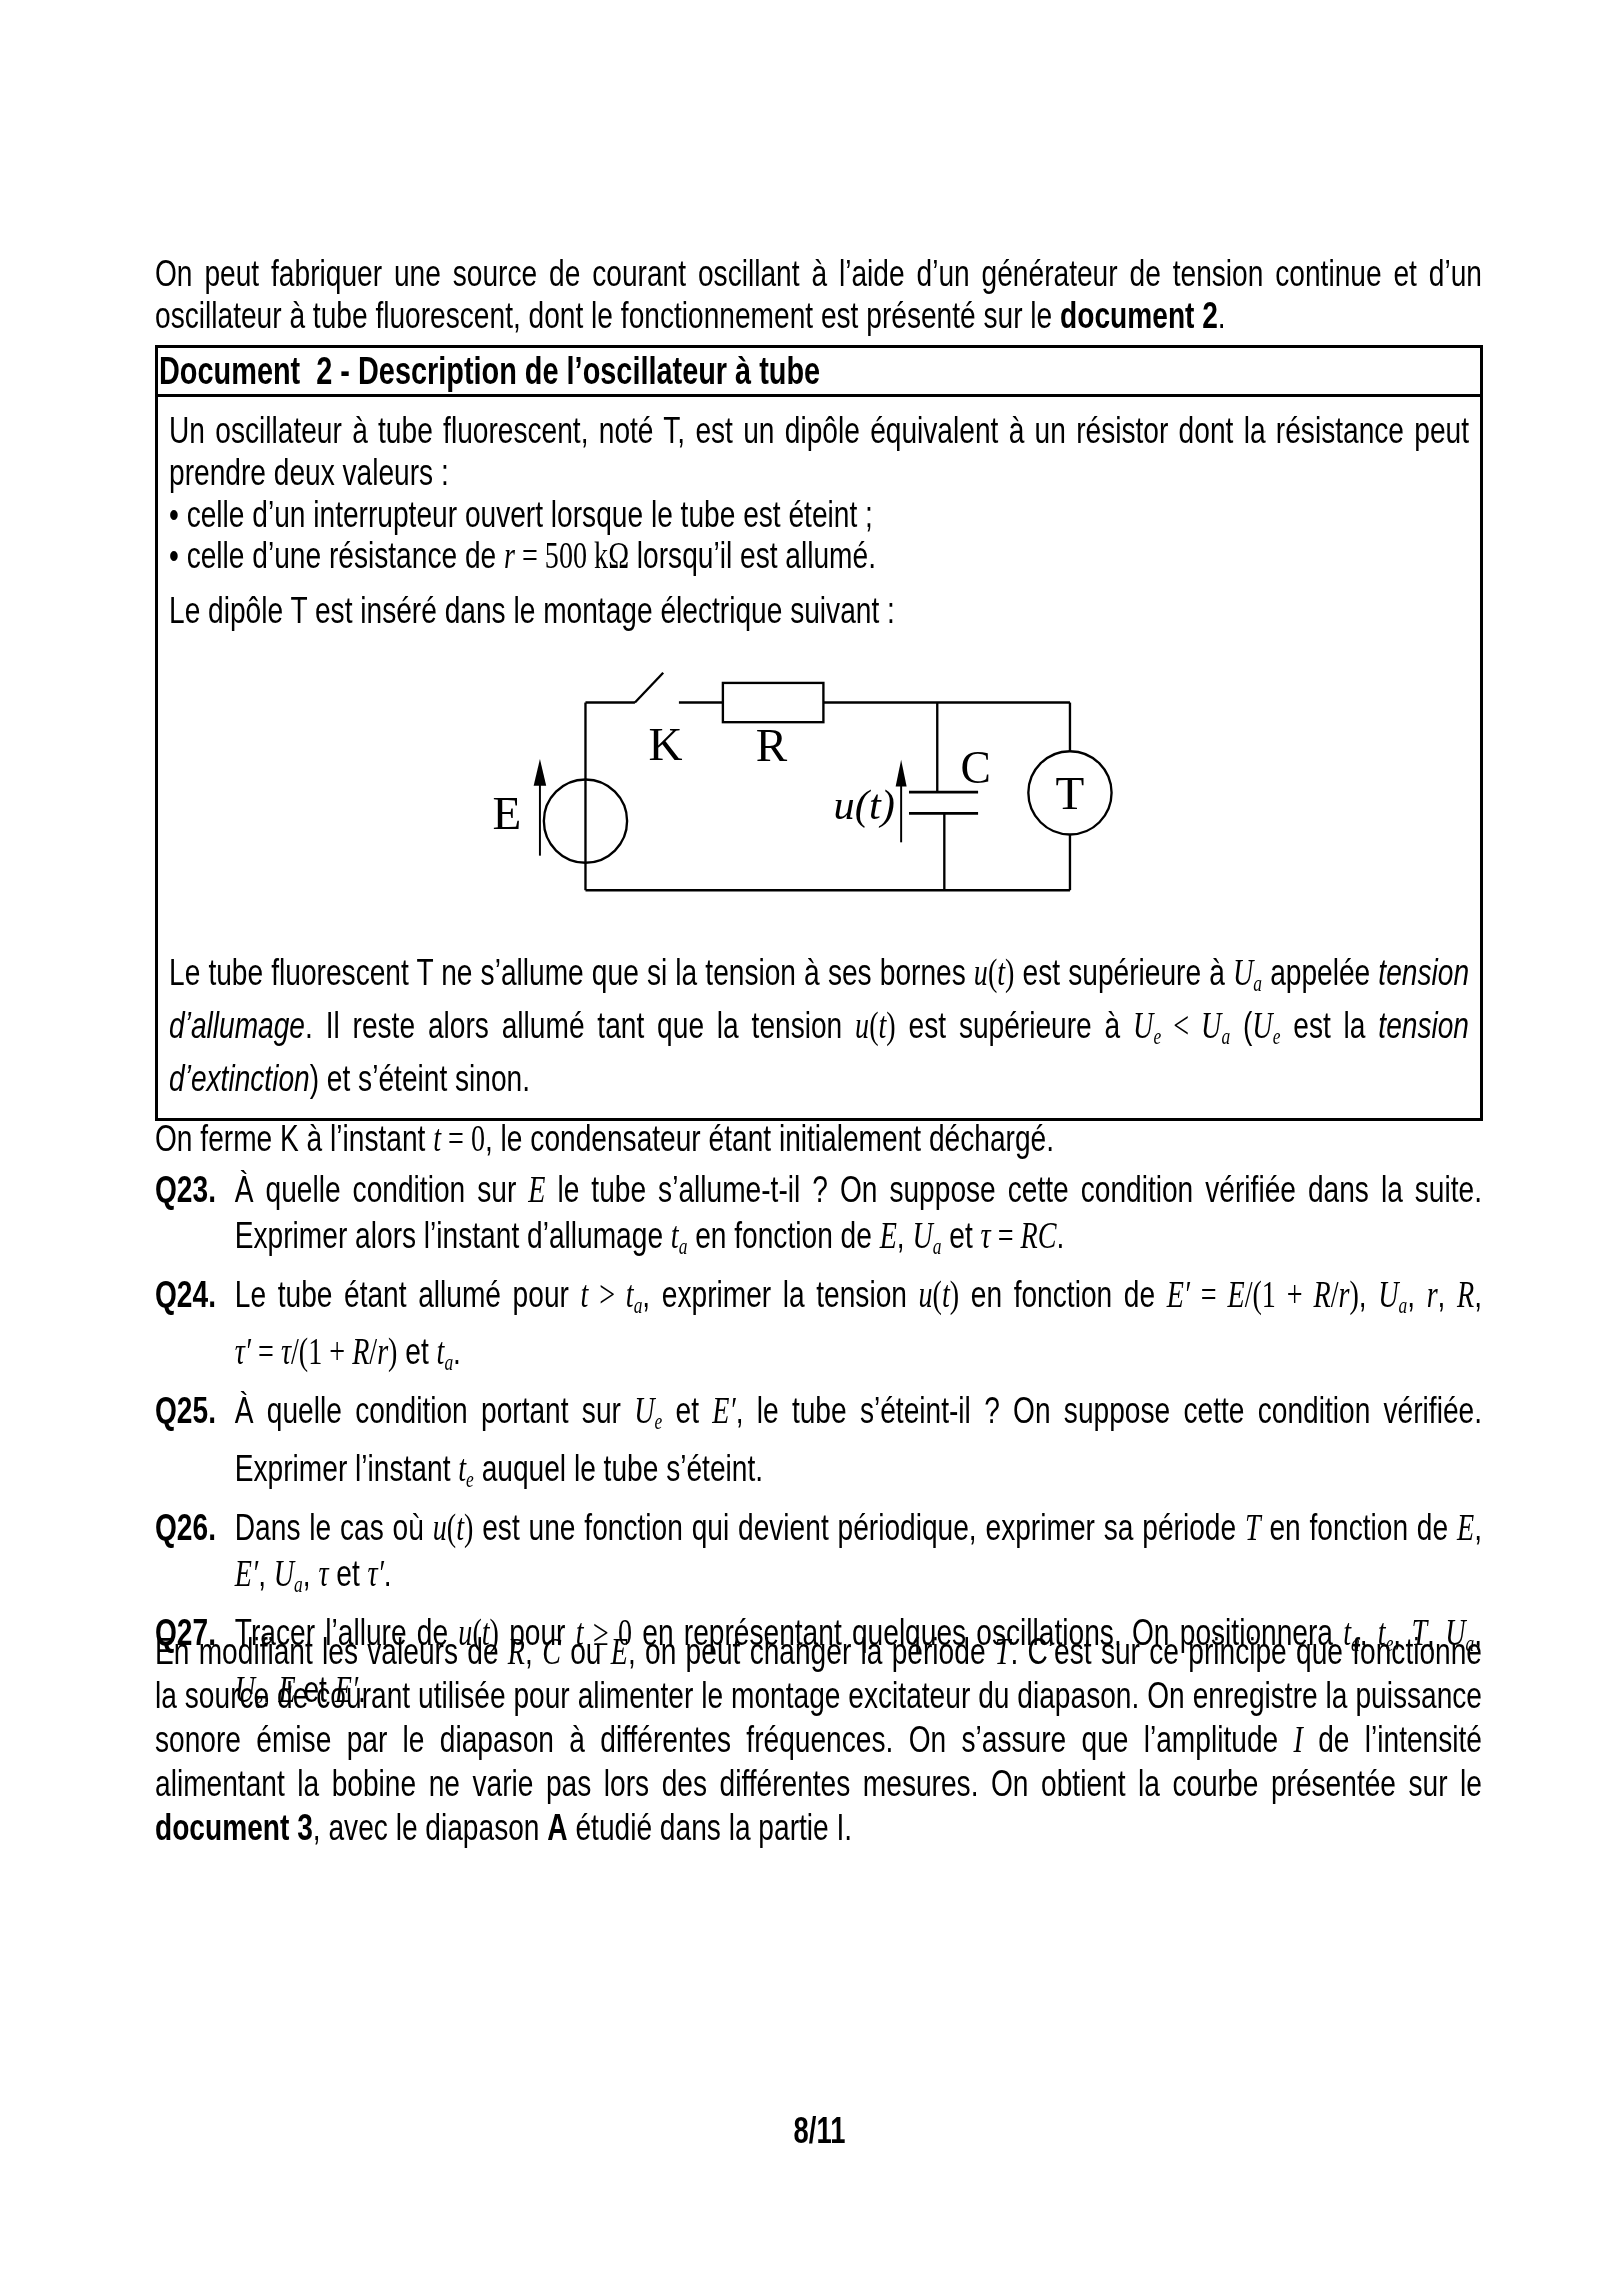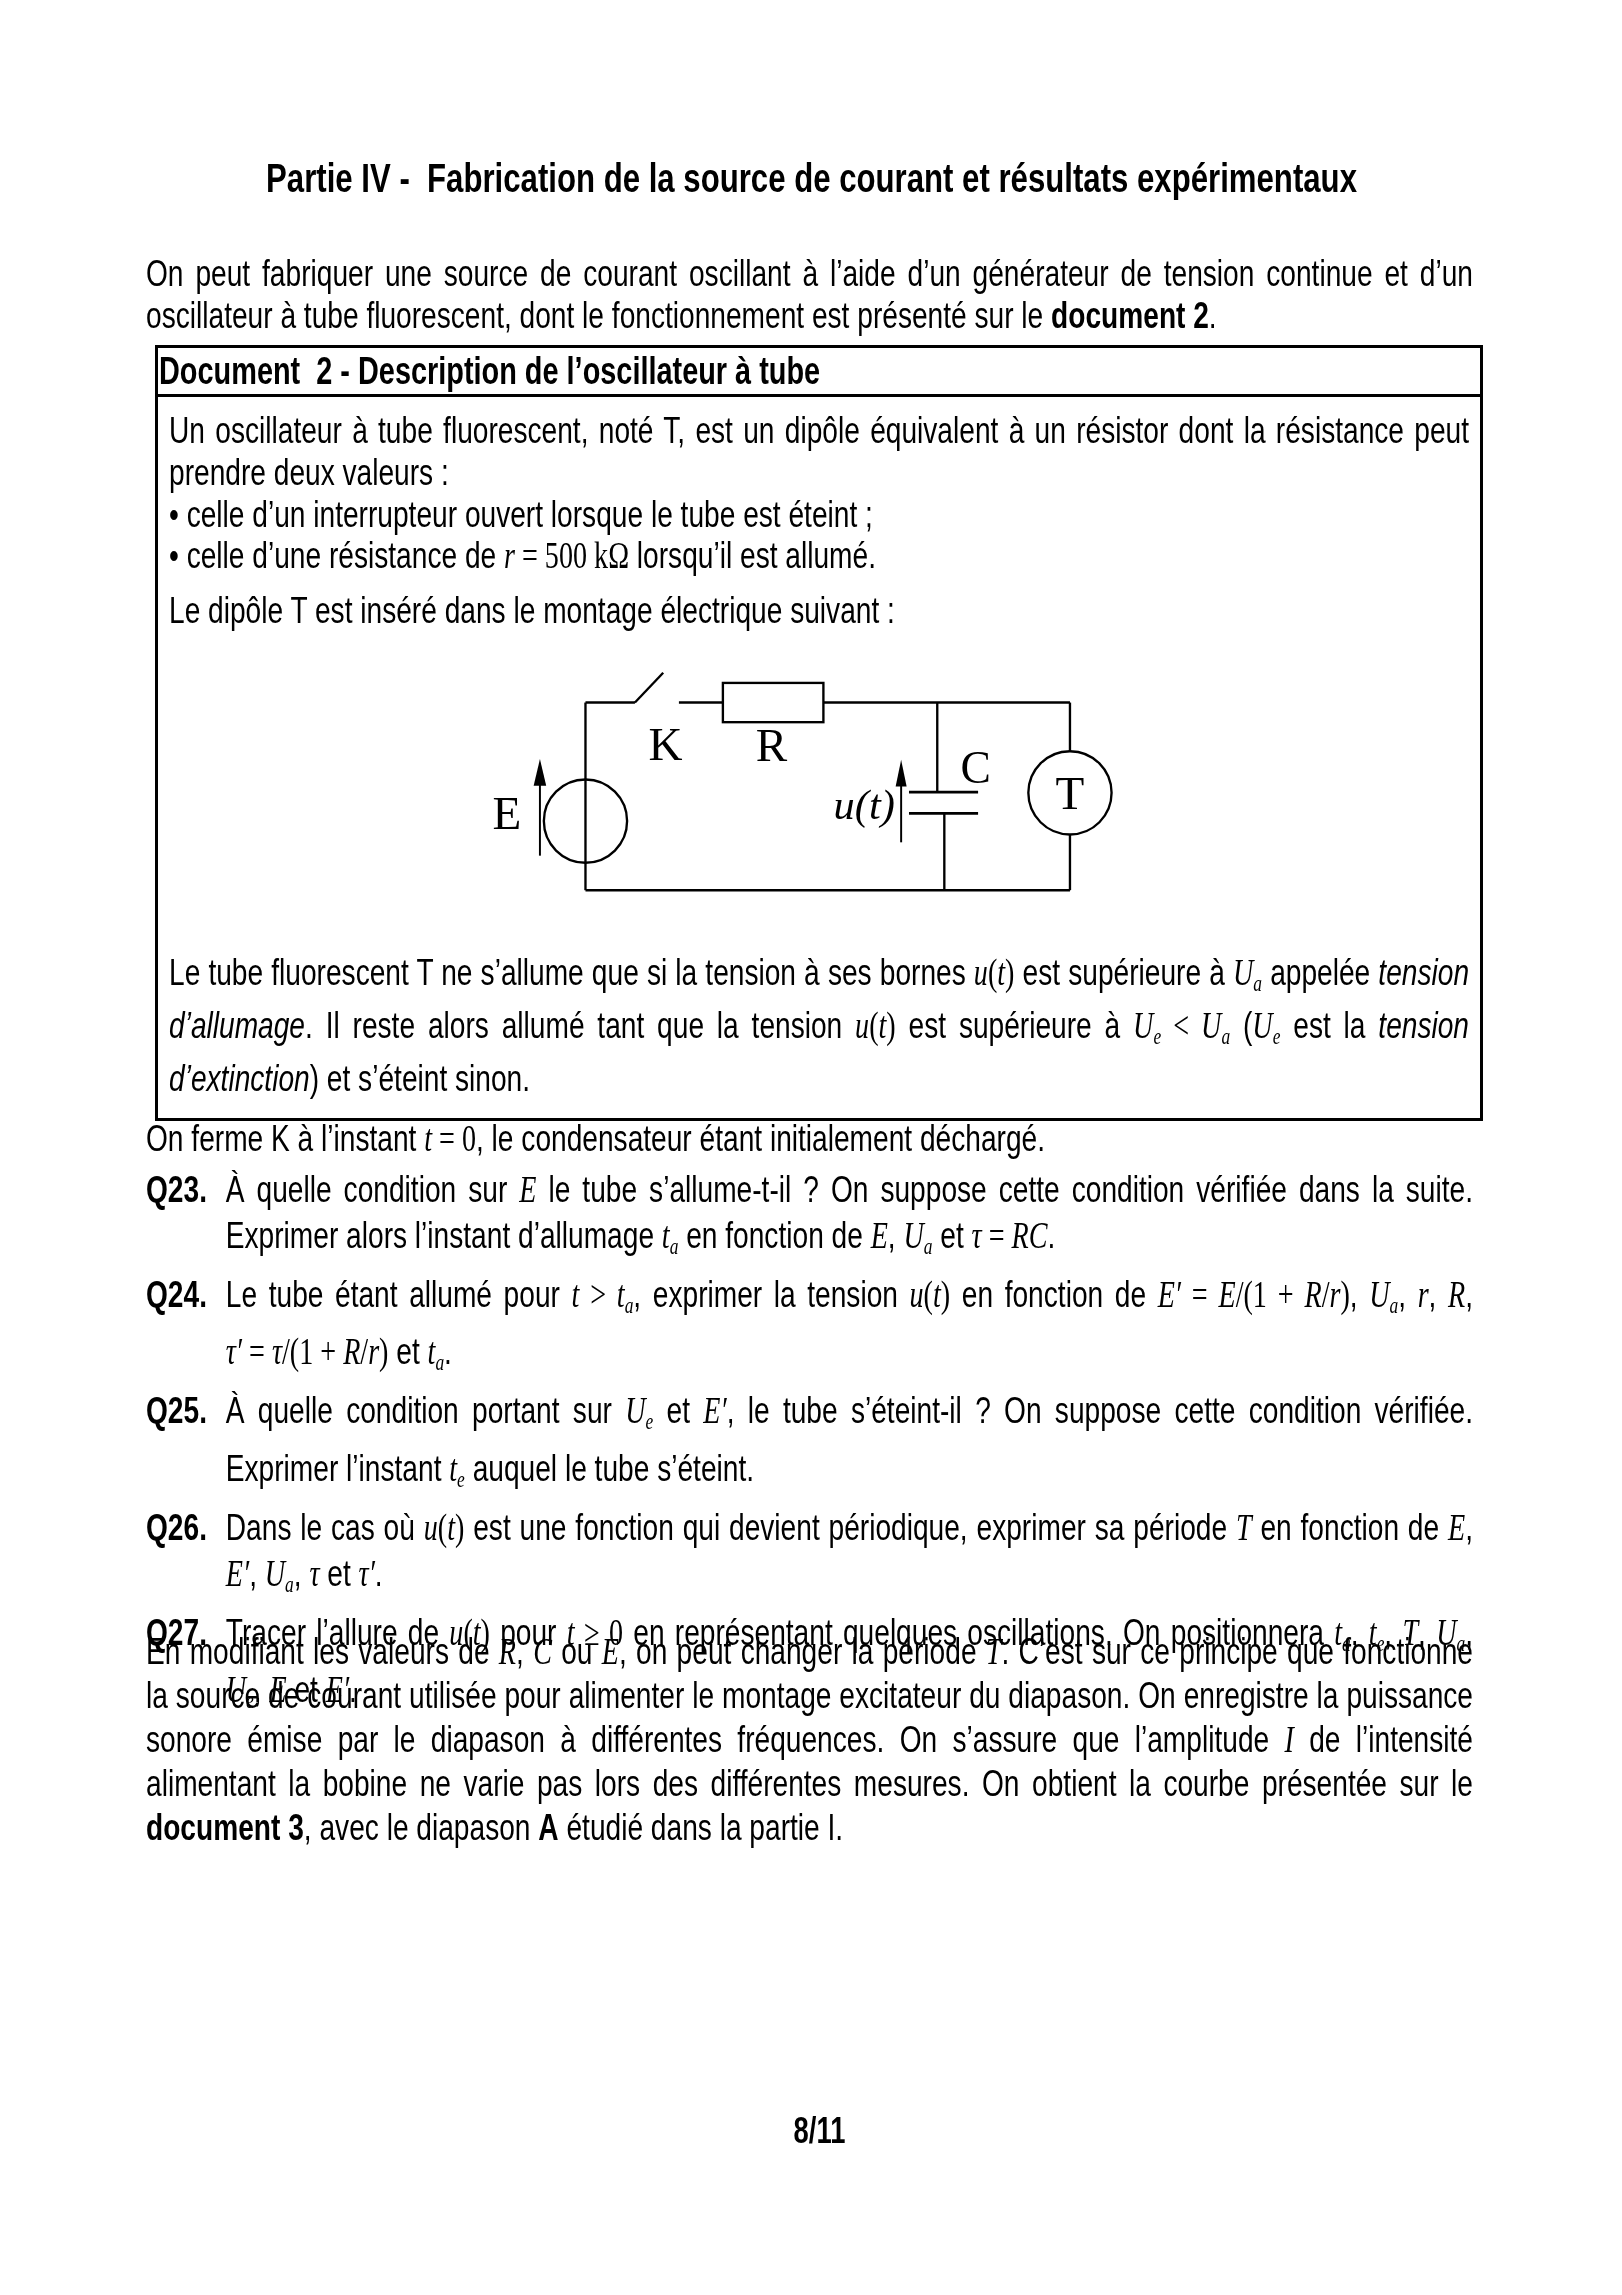--- a/index.html
+++ b/index.html
@@ -18,21 +18,21 @@
     width:131.58%;
   }
   .cx-center{
     transform:scaleX(0.76);
     transform-origin:50% 0;
     width:2135px;
     margin-left:-256px;
     text-align:center;
   }
   .para{font-size:37px;line-height:42px;text-align:justify;}
-  .block{position:absolute;left:146px;width:1327px;}
+  .block{position:absolute;left:155px;width:1327px;}
 
   .title-wrap{position:absolute;top:154px;left:0;width:1623px;}
   .title-inner{font-weight:bold;font-size:41px;line-height:49px;white-space:pre;}
 
   .intro{top:253px;}
 
   .docbox{
     position:absolute;top:345px;left:155px;width:1322px;
     border:3.1px solid #000;background:#fff;
   }
@@ -72,23 +72,20 @@
   .seg-msub{
     font-family:"Liberation Serif","DejaVu Serif",serif;
     font-style:italic;font-size:0.62em;vertical-align:-0.28em;
   }
 </style>
 </head>
 <body>
 
 <div class="page">
 
-  <div class="title-wrap">
-    <h1 class="cx-center title-inner" style="margin-top:0;margin-bottom:0;">Partie IV -  Fabrication de la source de courant et résultats expérimentaux</h1>
-  </div>
 
   <div class="block intro">
     <div class="cx para"><span class="seg-n">On peut fabriquer une source de courant oscillant à l’aide d’un générateur de tension continue et d’un oscillateur à tube fluorescent, dont le fonctionnement est présenté sur le </span><span class="seg-b">document 2</span><span class="seg-n">.</span></div>
   </div>
 
   <section class="docbox">
     <div class="docbox-header">
       <div class="cx hdr">Document  2 - Description de l’oscillateur à tube</div>
     </div>
     <div class="docbox-body">

